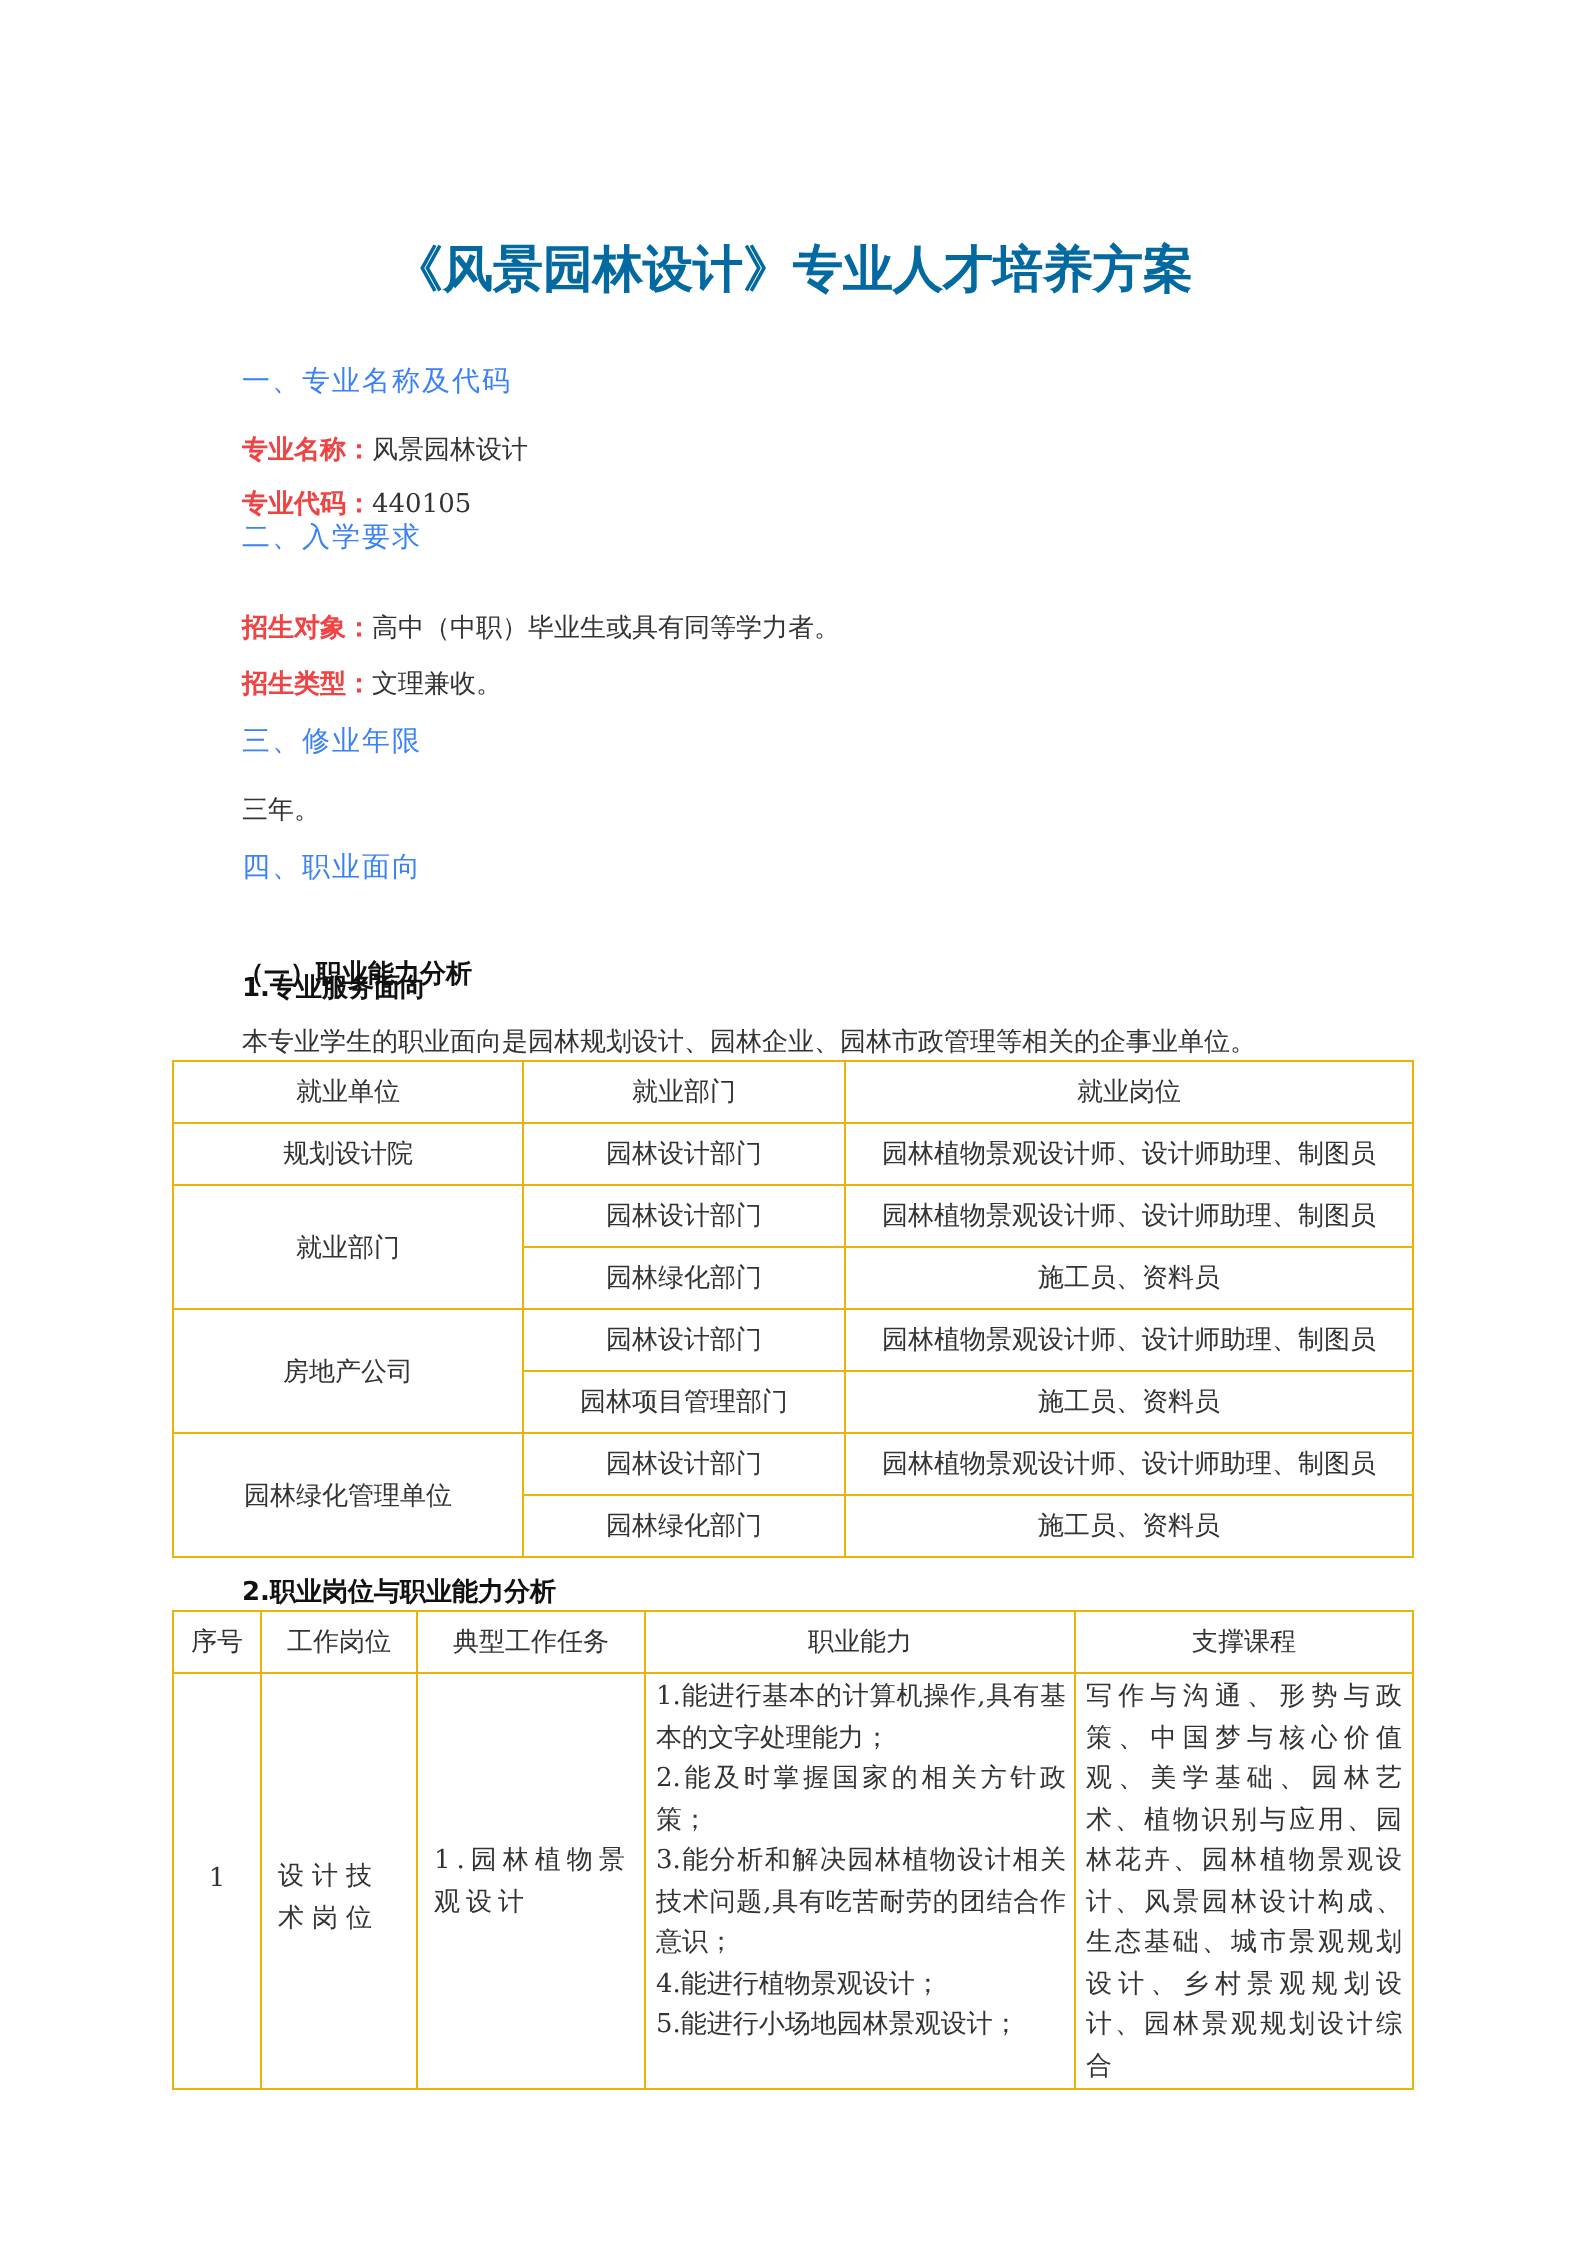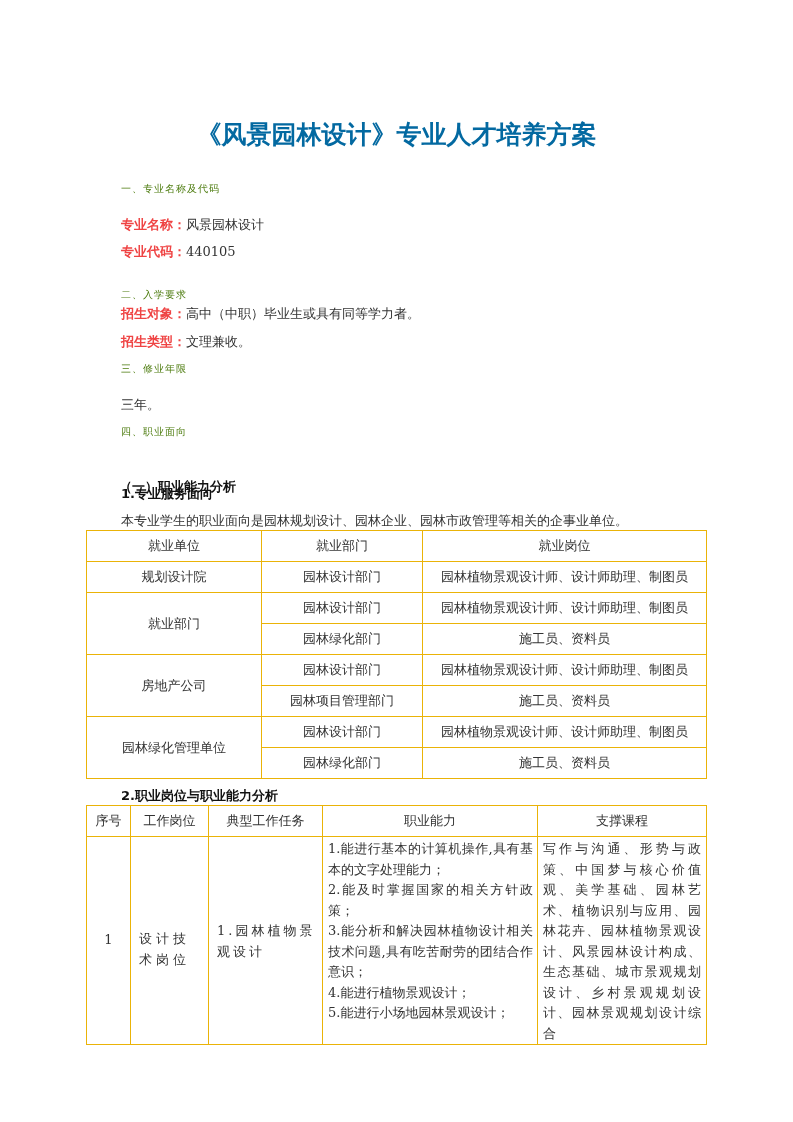--- a/index.html
+++ b/index.html
@@ -1,21 +1,21 @@
 <!DOCTYPE html>
 <html><head>
 <meta charset="utf-8">
 <style>
   html, body { margin: 0; padding: 0; background: #ffffff; }
   body { width: 793px; height: 1122px; position: relative; overflow: hidden;
          font-family: "DejaVu Serif", "Liberation Serif", serif; color: #1a1a1a; }
   .abs { position: absolute; white-space: nowrap; }
   .title { left: 0; width: 793px; top: 118px; text-align: center; font-size: 25px;
            font-weight: bold; letter-spacing: 0px; font-family: "DejaVu Serif", serif; color: #0369a1; }
-  .h1 { left: 121px; font-size: 10px; font-family: "DejaVu Sans", sans-serif; color: #4d7c0f; letter-spacing: 1px; }
+  .h1 { left: 121px; font-size: 14px; font-family: "DejaVu Sans", sans-serif; color: #3b82f6; letter-spacing: 1px; }
   .para { left: 121px; font-size: 13px; color: #333; }
   .para b { font-family: "DejaVu Sans", sans-serif; font-weight: bold; color: #ef4444; }
   .h2 { left: 121px; font-size: 13px; font-weight: bold; font-family: "DejaVu Sans", sans-serif; color: #111; }
   table { border-collapse: collapse; position: absolute; table-layout: fixed; }
   td, th { border: 1px solid #eab308; font-size: 13px; font-weight: normal; color: #333; padding: 0; }
   .t1 { left: 86px; top: 530px; width: 620px; }
   .t1 td { height: 30px; text-align: center; vertical-align: middle; }
   .t2 { left: 86px; top: 805px; width: 620px; }
   .t2 th { height: 30px; text-align: center; vertical-align: middle; }
   .t2 td { vertical-align: middle; }
@@ -29,21 +29,21 @@
 </style>
 </head>
 <body>
 
 <div class="abs title">《风景园林设计》专业人才培养方案</div>
 
 <div class="abs h1" style="top:182px;">一、专业名称及代码</div>
 <div class="abs para" style="top:216px;"><b>专业名称：</b><span>风景园林设计</span></div>
 <div class="abs para" style="top:243px;"><b>专业代码：</b><span>440105</span></div>
 
-<div class="abs h1" style="top:288px;">二、入学要求</div>
+<div class="abs h1" style="top:260px;">二、入学要求</div>
 <div class="abs para" style="top:305px;"><b>招生对象：</b><span>高中（中职）毕业生或具有同等学力者。</span></div>
 <div class="abs para" style="top:333px;"><b>招生类型：</b><span>文理兼收。</span></div>
 
 <div class="abs h1" style="top:362px;">三、修业年限</div>
 <div class="abs para" style="top:396px;">三年。</div>
 
 <div class="abs h1" style="top:425px;">四、职业面向</div>
 <div class="abs h2" style="top:478px; left:119px;">（一）职业能力分析</div>
 <div class="abs h2" style="top:485px;">1.专业服务面向</div>
 <div class="abs para" style="top:512px;">本专业学生的职业面向是园林规划设计、园林企业、园林市政管理等相关的企事业单位。</div>

